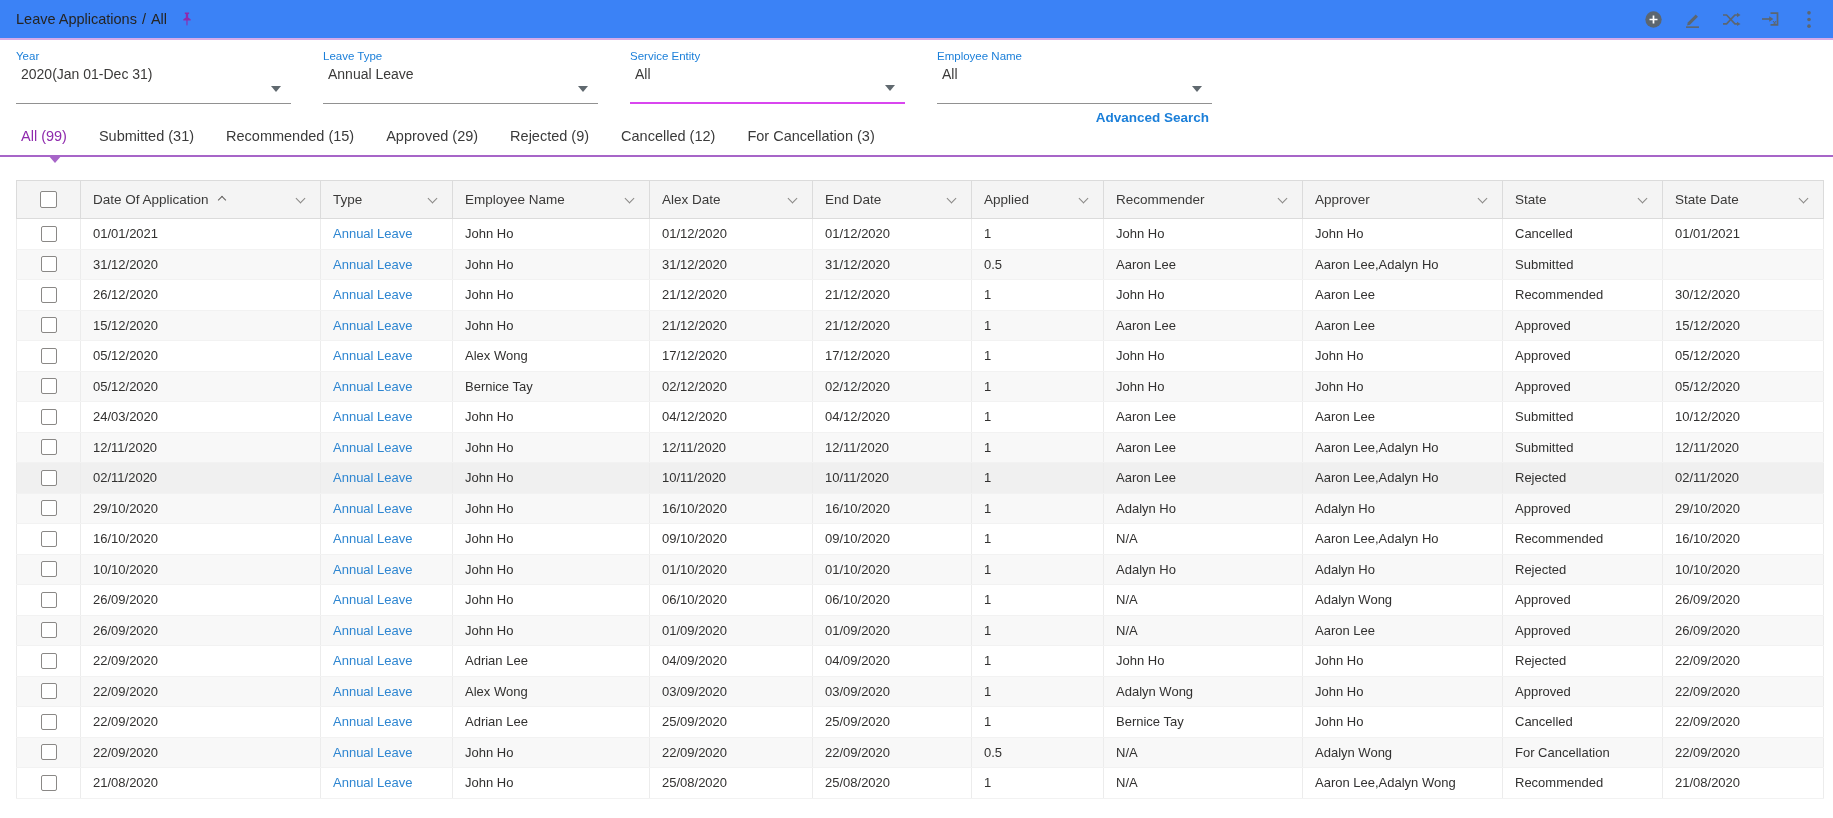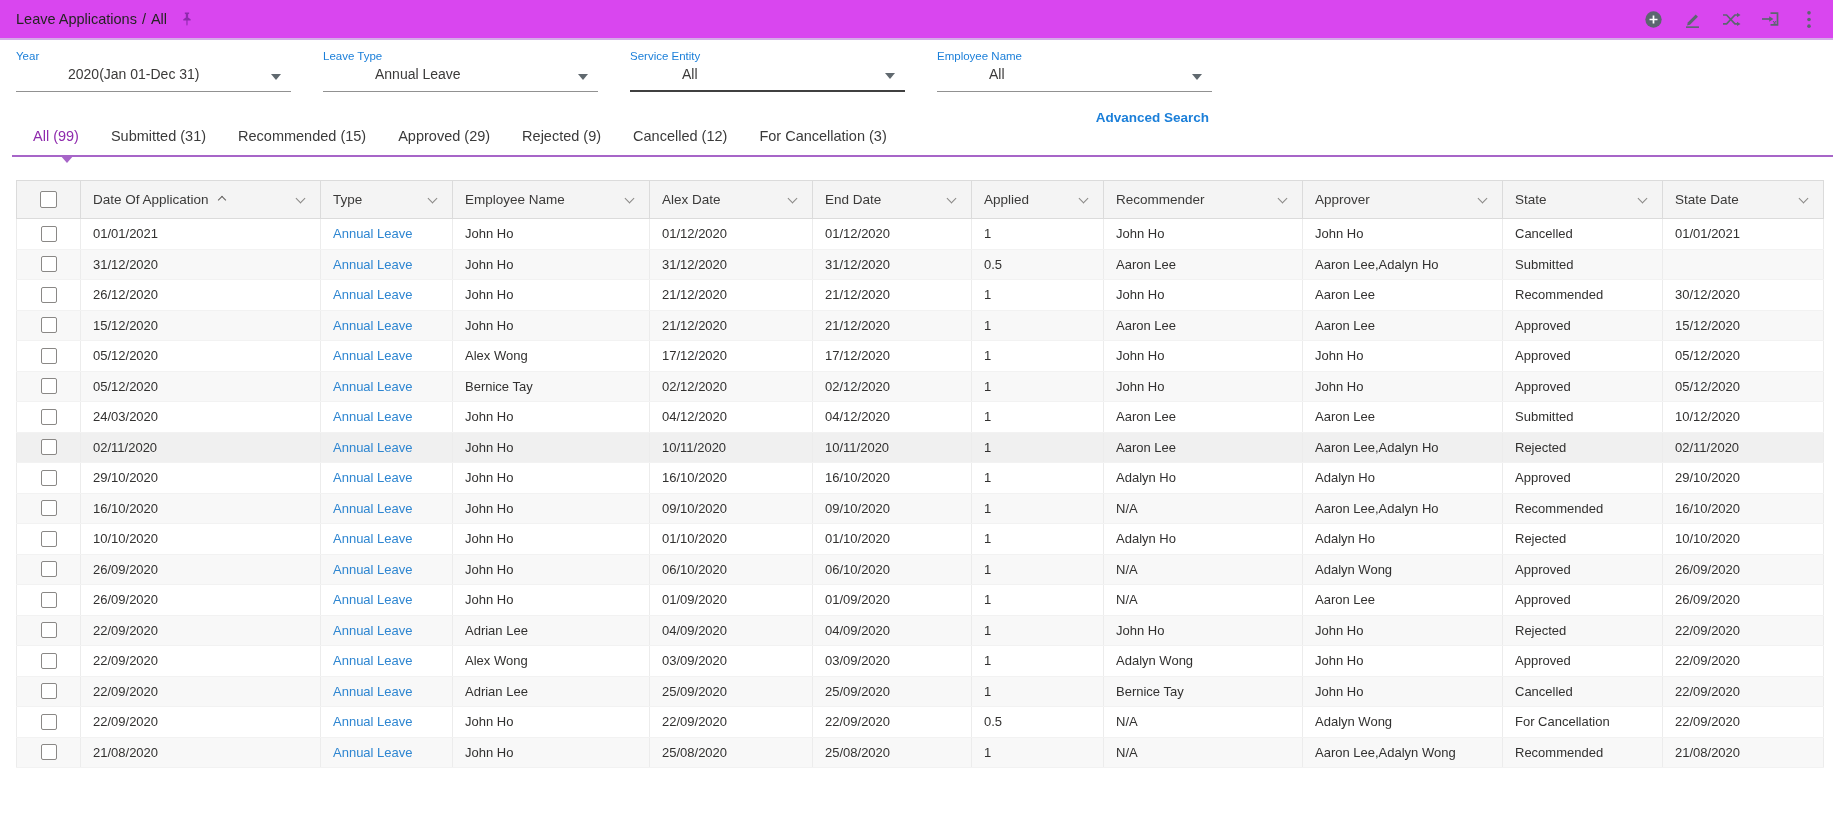--- a/index.html
+++ b/index.html
@@ -6,45 +6,45 @@
   html, body { margin: 0; padding: 0; }
   body {
     width: 1833px; height: 818px; overflow: hidden; background: #fff;
     font-family: "Liberation Sans", "DejaVu Sans", sans-serif;
     color: #323130;
   }
 
   
   .topbar {
     height: 40px; display: flex; align-items: center; justify-content: space-between;
-    padding: 0 13px 0 16px; border-bottom: 2px solid #D5ABE8; background: #d946ef;
+    padding: 0 13px 0 16px; border-bottom: 2px solid #D5ABE8; background: #3b82f6;
   }
   .breadcrumb { display: flex; align-items: center; gap: 5px; font-size: 14.5px; color: #252423; }
   .pin { margin-left: 7px; display: flex; align-items: center; cursor: pointer; }
   .topbar-icons { display: flex; align-items: center; gap: 17px; }
   .icon-btn { background: none; border: none; padding: 0; width: 22px; height: 22px;
               display: flex; align-items: center; justify-content: center; cursor: pointer; }
 
   
   .filters { position: relative; height: 76px; padding: 9px 0 0 16px; }
   .filters-row { display: flex; gap: 32px; }
   .filter { width: 275px; position: relative; border-bottom: 1px solid #919191; padding-bottom: 1px; cursor: pointer; }
-  .filter.focused { border-bottom: 2px solid #404040; padding-bottom: 0; }
+  .filter.focused { border-bottom: 2px solid #d946ef; padding-bottom: 12px; }
   .flabel { font-size: 11.5px; line-height: 14px; color: #1B7FD9; }
   .fvalue { display: block; font-size: 14px; line-height: 17px; color: #3B3A39;
-            padding: 3px 22px 7px 5px; white-space: nowrap; overflow: hidden; margin-left: 47px; }
+            padding: 3px 22px 7px 5px; white-space: nowrap; overflow: hidden; }
   .ftri { position: absolute; right: 10px; bottom: 11px; width: 0; height: 0;
           border-left: 5px solid transparent; border-right: 5px solid transparent;
           border-top: 6px solid #60696F; }
   .adv { position: absolute; left: 934px; top: 70px; width: 275px; text-align: right;
          font-size: 13.5px; font-weight: bold; color: #1B7FD9; cursor: pointer; text-decoration: none; }
 
   
   .tabs { position: relative; display: flex; align-items: center; gap: 32px;
-          height: 41px; padding-left: 21px; border-bottom: 2px solid #A765C8; margin-left: 12px; }
+          height: 41px; padding-left: 21px; border-bottom: 2px solid #A765C8; }
   .tab { font-size: 14.5px; color: #3A3A3A; white-space: nowrap; cursor: pointer; }
   .tab.active { color: #8F2AAD; }
   .tab-pointer { position: absolute; left: 48px; bottom: -8px; width: 0; height: 0;
                  border-left: 7px solid transparent; border-right: 7px solid transparent;
                  border-top: 8px solid #A765C8; }
 
   
   .table-wrap { margin: 23px 10px 0 16px; }
   table { border-collapse: collapse; table-layout: fixed; width: 1807px; }
   thead th {
@@ -352,20 +352,35 @@
     <td>John Ho</td>
     <td>04/12/2020</td>
     <td>04/12/2020</td>
     <td>1</td>
     <td>Aaron Lee</td>
     <td>Aaron Lee</td>
     <td>Submitted</td>
     <td>10/12/2020</td>
   </tr>
 
+  <tr>
+    <td class="td-check">
+      <div class="checkbox"></div>
+    </td>
+    <td>12/11/2020</td>
+    <td><a class="cell-link">Annual Leave</a></td>
+    <td>John Ho</td>
+    <td>12/11/2020</td>
+    <td>12/11/2020</td>
+    <td>1</td>
+    <td>Aaron Lee</td>
+    <td>Aaron Lee,Adalyn Ho</td>
+    <td>Submitted</td>
+    <td>12/11/2020</td>
+  </tr>
 
 
   <tr class="row-highlight">
     <td class="td-check">
       <div class="checkbox"></div>
     </td>
     <td>02/11/2020</td>
     <td><a class="cell-link">Annual Leave</a></td>
     <td>John Ho</td>
     <td>10/11/2020</td>

